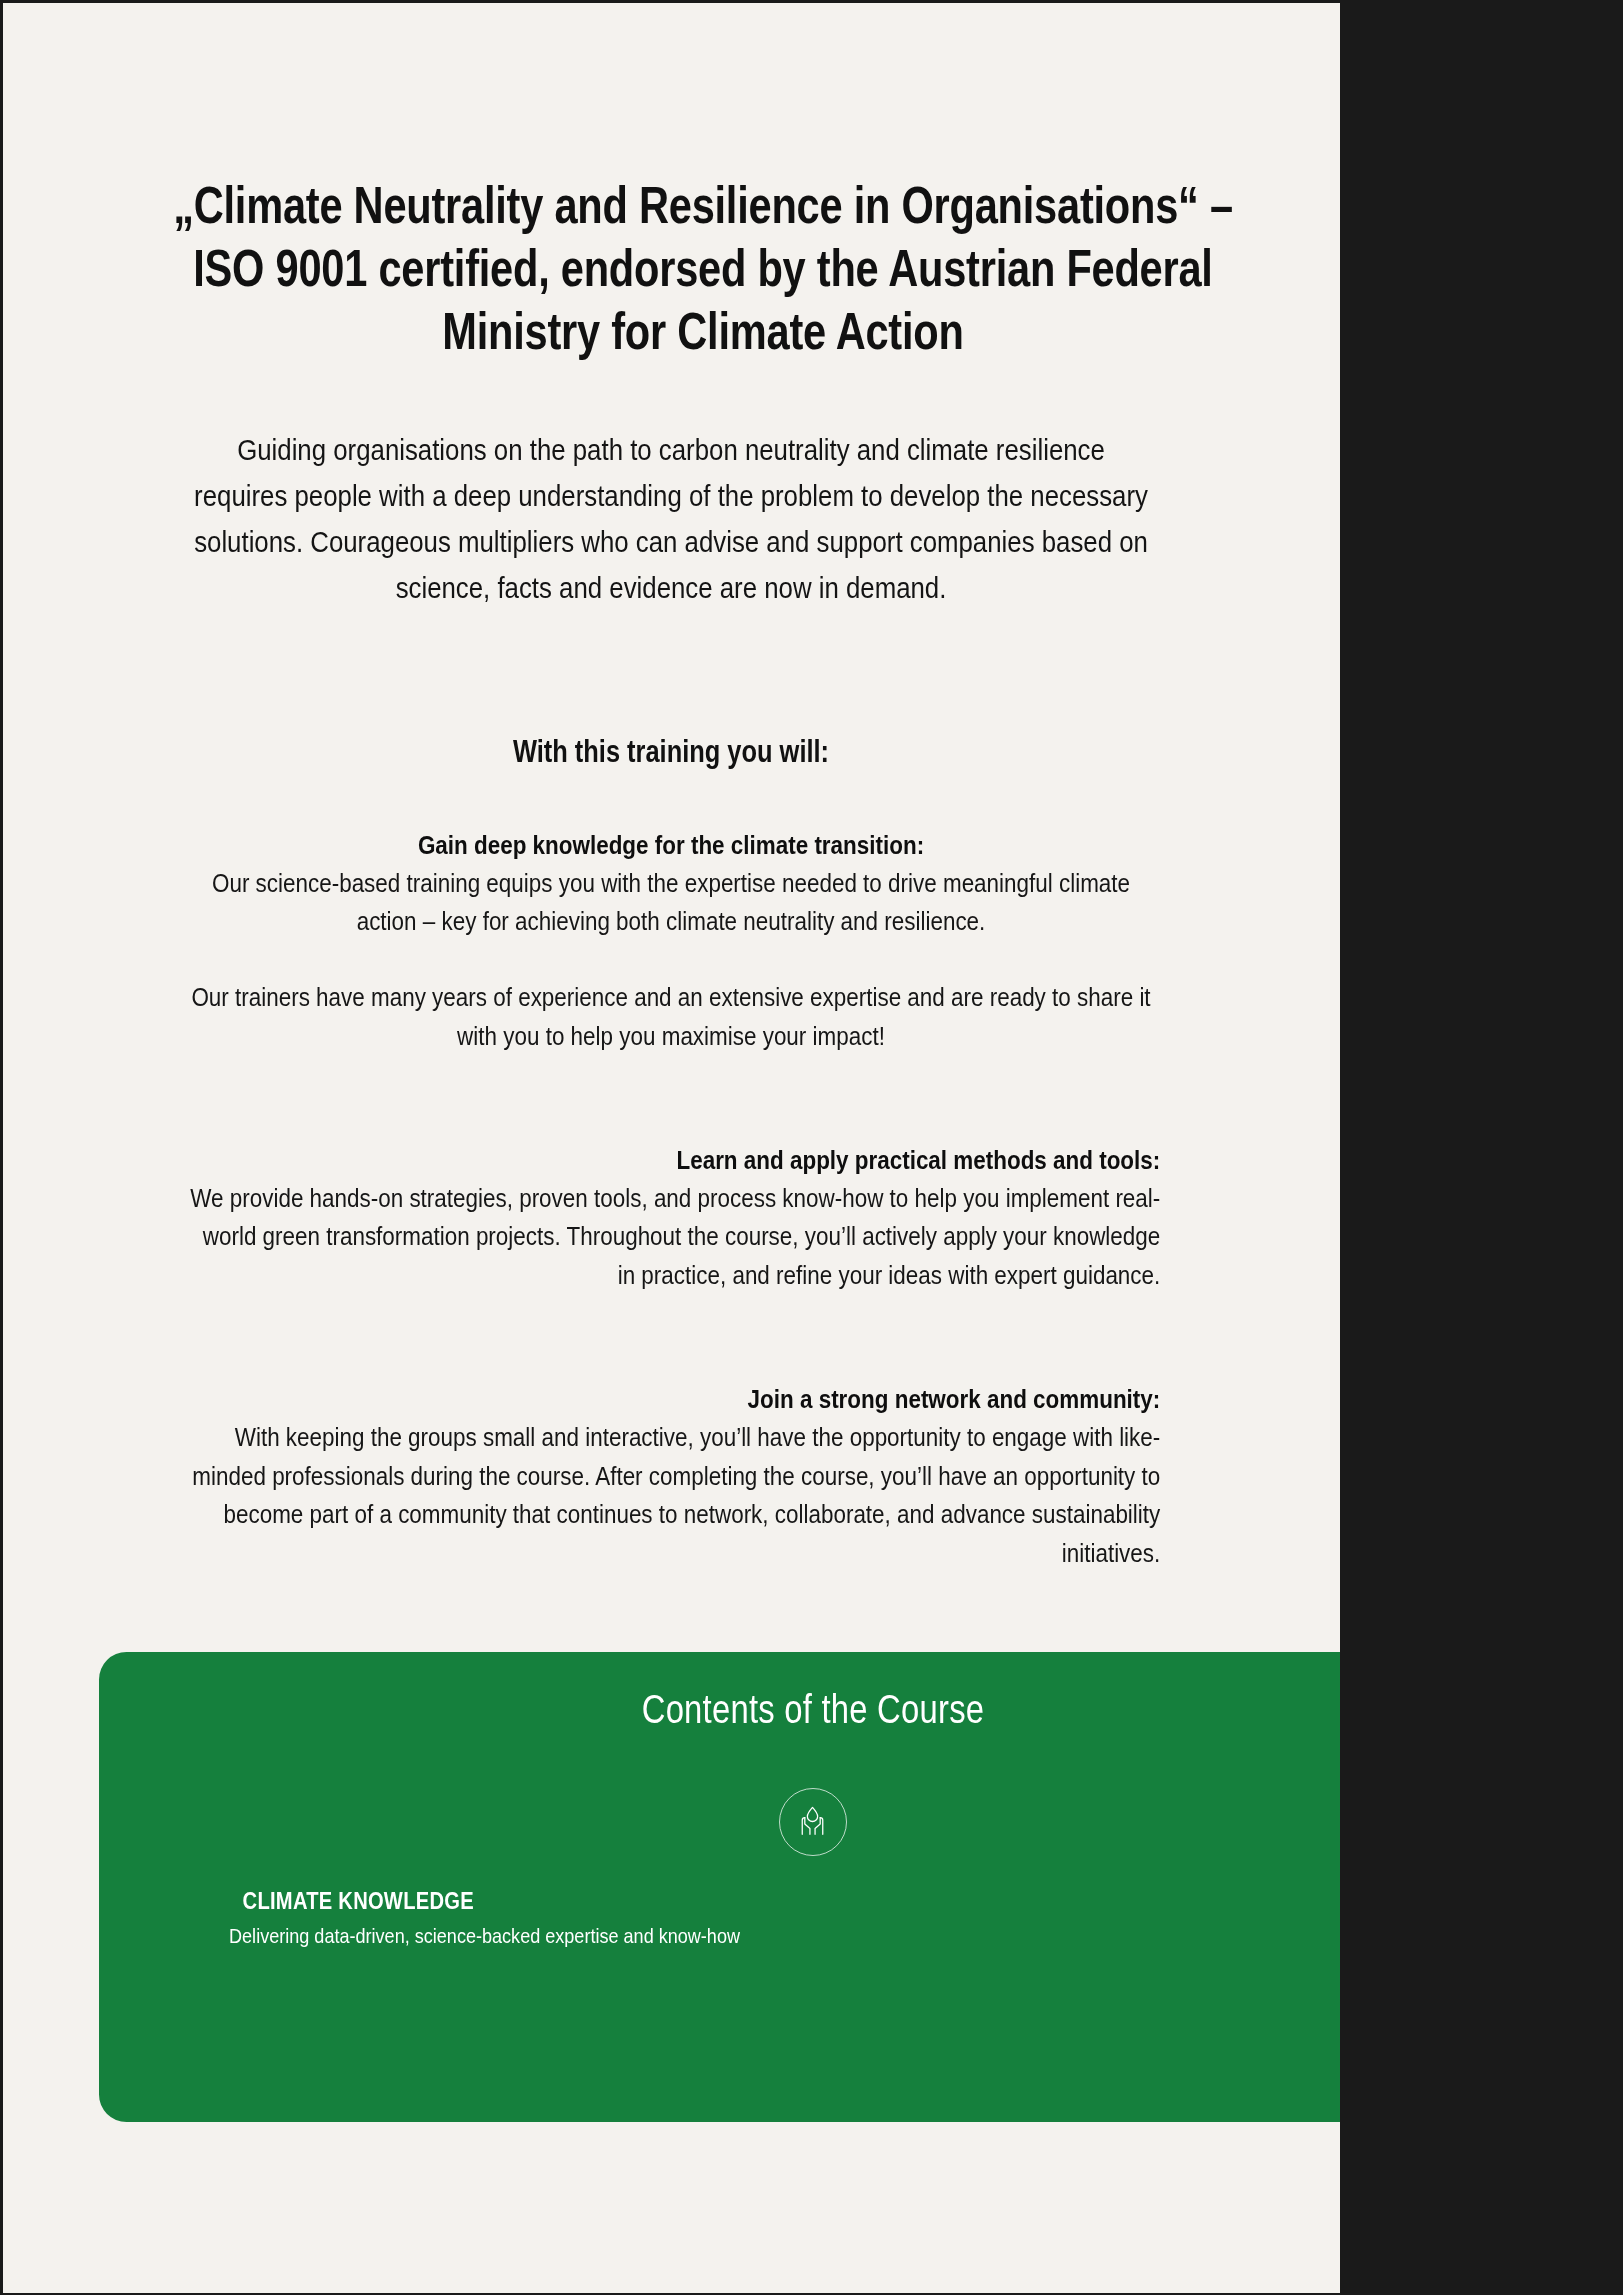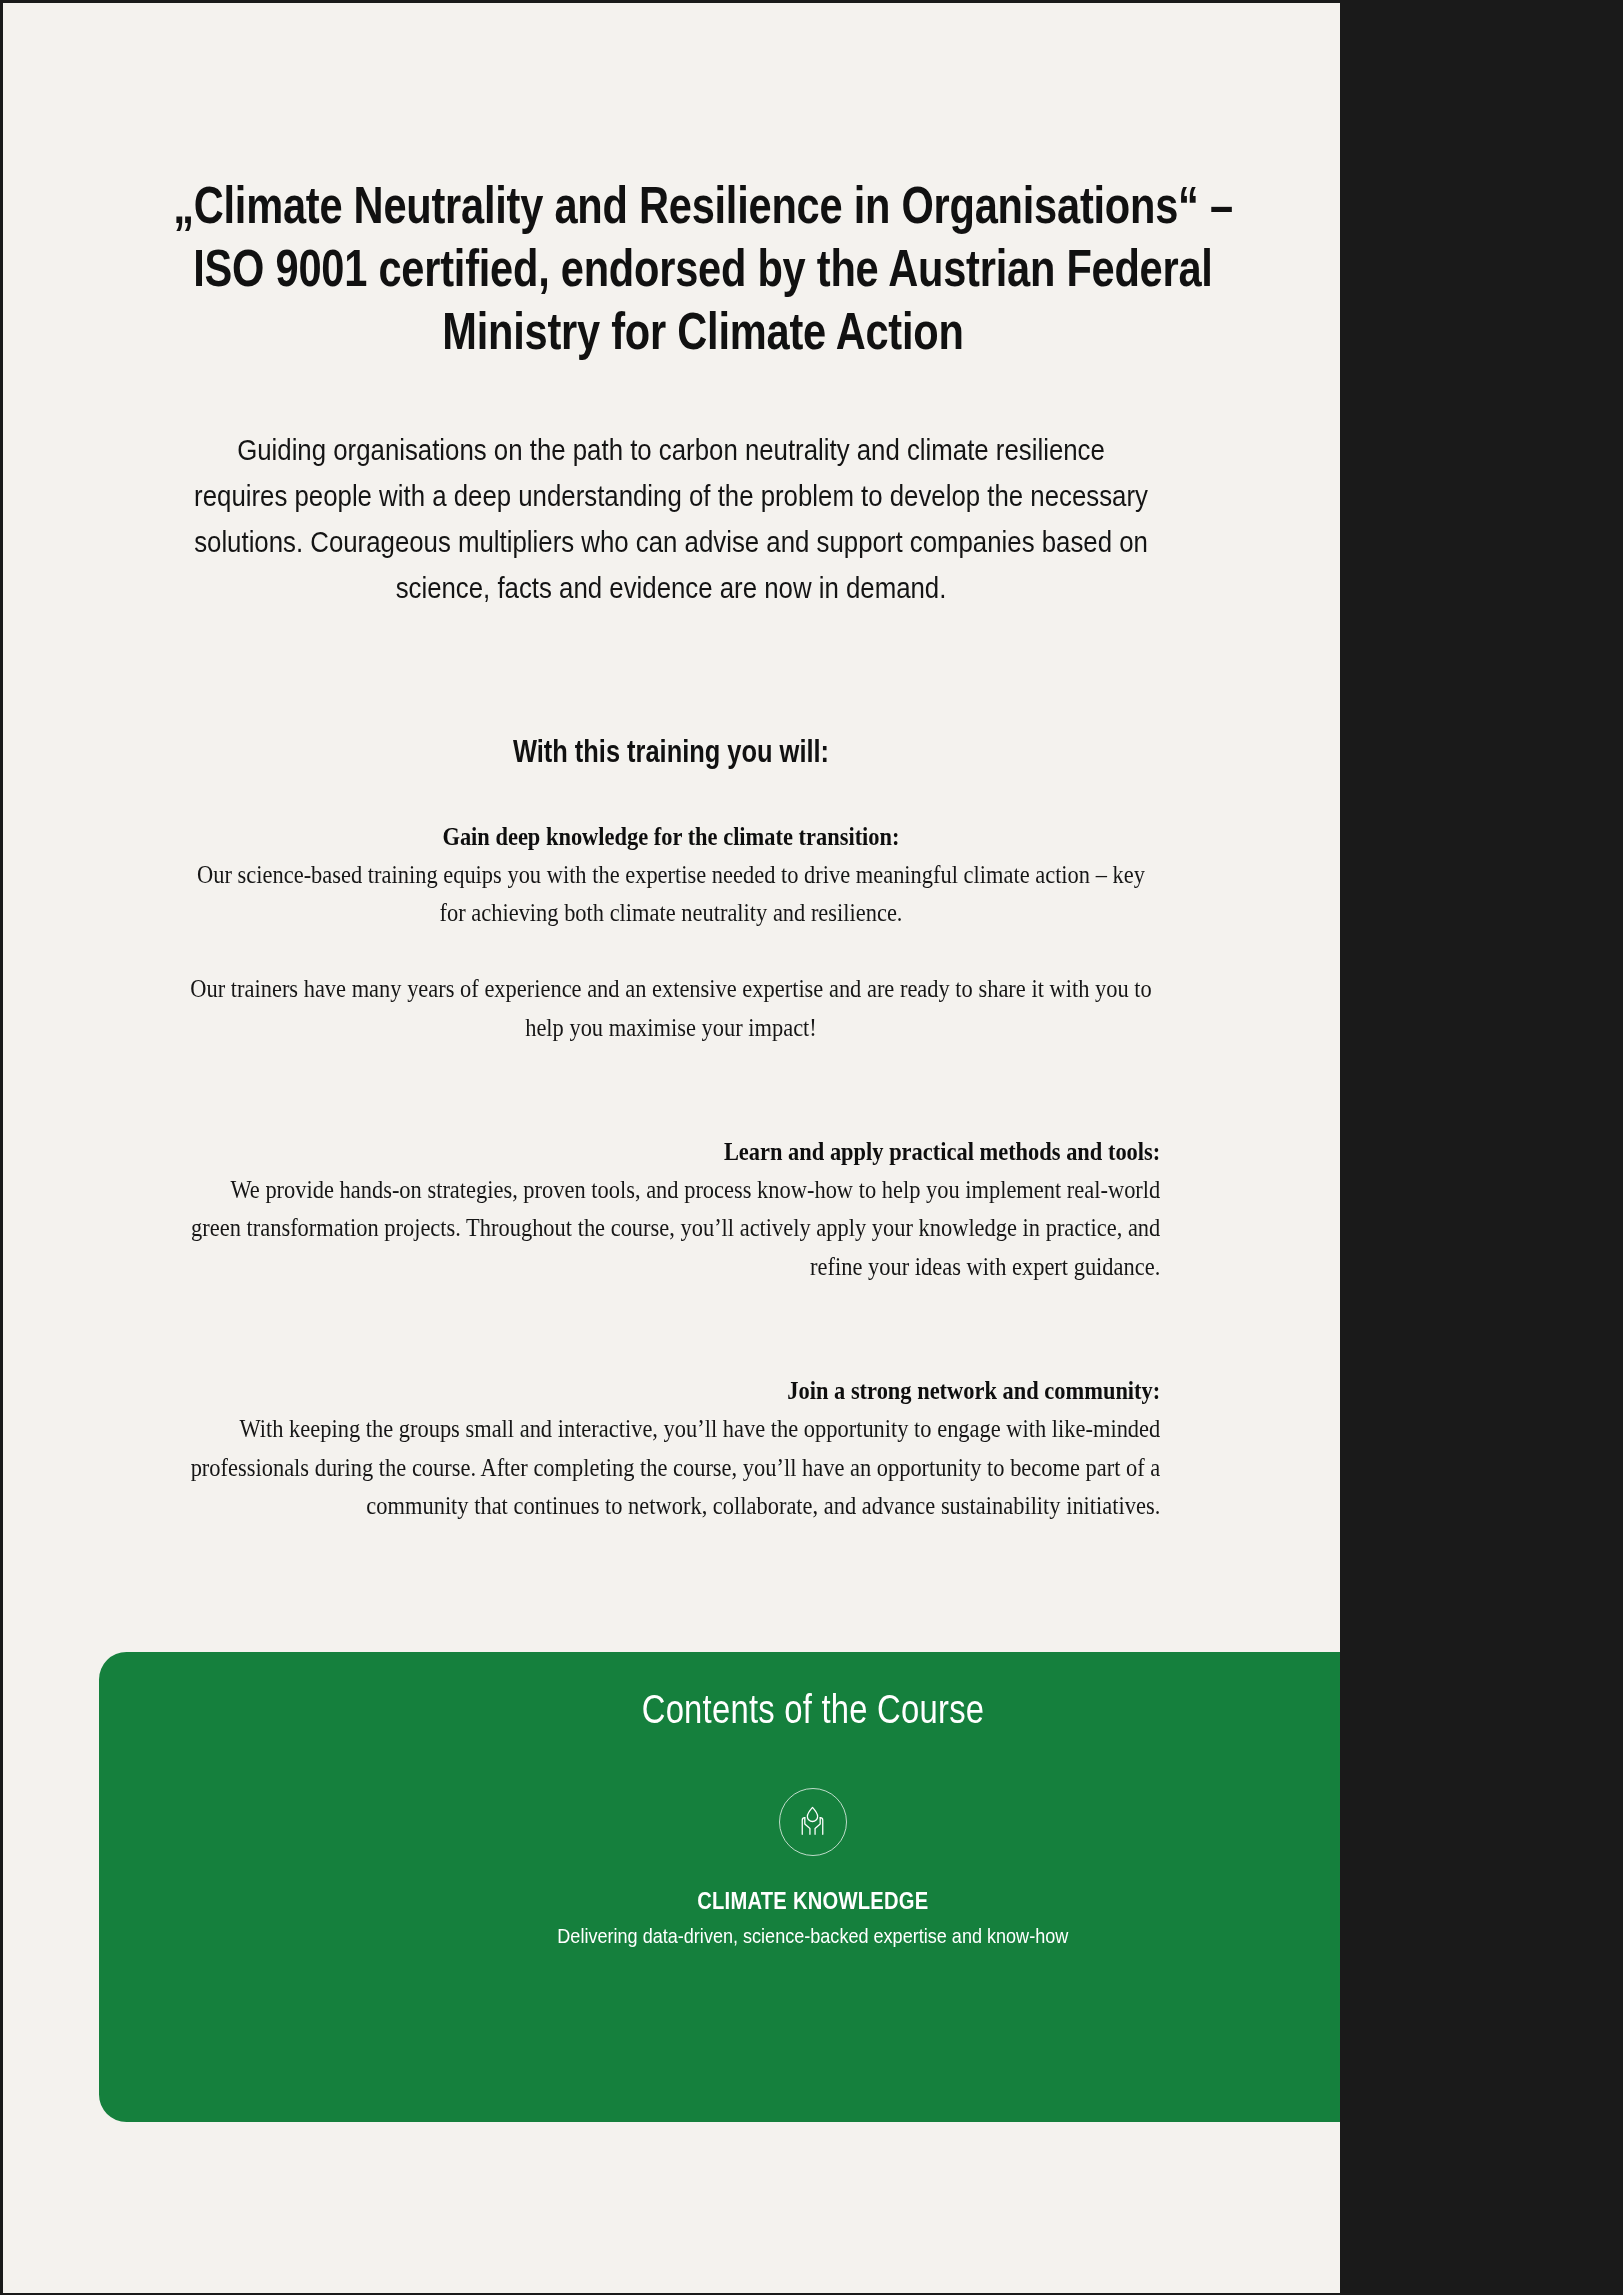--- a/index.html
+++ b/index.html
@@ -62,23 +62,22 @@
     font-family: "Liberation Sans Narrow", "Liberation Sans", sans-serif;
     font-weight: 700;
     font-size: 31px;
     color: #111111;
     transform: scaleX(0.82);
     transform-origin: center top;
   }
 
   .benefits {
     width: 1112px;
-    margin: 1px auto;
+    margin: 9px auto;
     padding-top: 48px;
-    font-family: Liberation Serif, serif;
   }
 
   .benefit { text-align: center; }
   .benefit + .benefit { margin-top: 86px; text-align: right; }
 
   .benefit-head {
     font-weight: 700;
     font-size: 25.5px;
     line-height: 1.45;
     color: #0e0e0e;
@@ -129,21 +128,20 @@
     transform-origin: center top;
   }
 
   .columns {
     display: flex;
     padding: 55px 26px 0 26px;
   }
 
   .column {
     flex: 1 1 0;
-    text-align: center;
     padding: 0 9.2px;
   }
 
   .icon-circle {
     width: 68px;
     height: 68px;
     margin: 0 auto 31px auto;
     border: 1.3px solid rgba(255,255,255,0.72);
     border-radius: 50%;
     display: flex;

